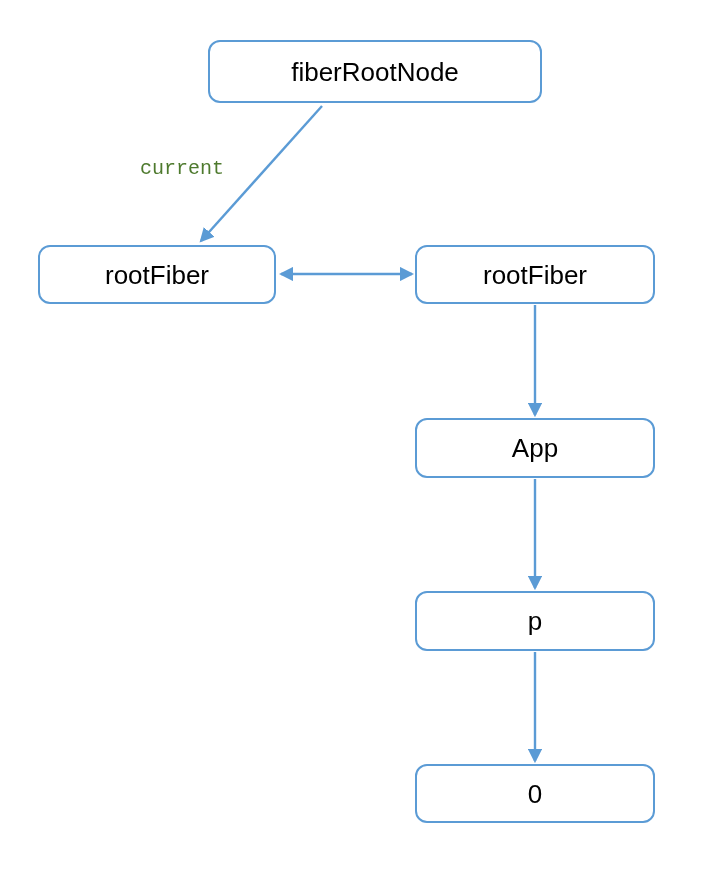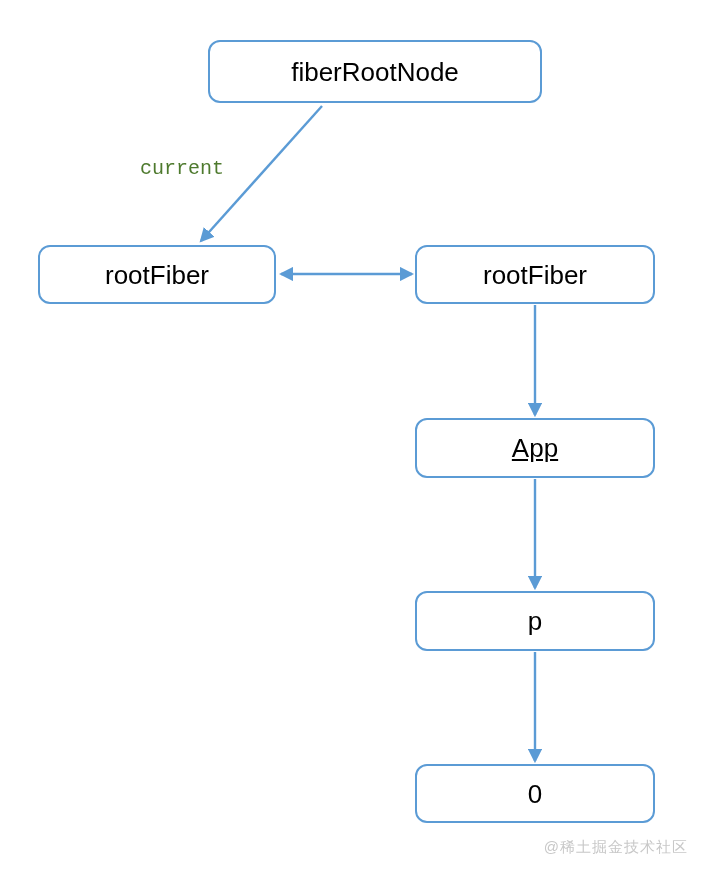--- a/index.html
+++ b/index.html
@@ -60,21 +60,21 @@
     font-size: 15px;
     font-family: "Liberation Sans", sans-serif;
     white-space: nowrap;
     letter-spacing: 1px;
   }
 
   
   #node-fiberrootnode { left: 208px; top: 40px;  width: 334px; height: 63px; }
   #node-rootfiber-current { left: 38px;  top: 245px; width: 238px; height: 59px; }
   #node-rootfiber-alternate { left: 415px; top: 245px; width: 240px; height: 59px; }
-  #node-app { left: 415px; top: 418px; width: 240px; height: 60px; text-decoration: underline; }
+  #node-app { left: 415px; top: 418px; width: 240px; height: 60px; }
   #node-p   { left: 415px; top: 591px; width: 240px; height: 60px; }
   #node-zero{ left: 415px; top: 764px; width: 240px; height: 59px; }
 
   
   #label-current   { left: 140px; top: 159px; }
   #label-alternate { left: 283px; top: 217px; }
 </style>
 </head>
 <body>
 
@@ -121,15 +121,14 @@
     <span class="node-label">p</span>
   </div>
 
   <div class="node" id="node-zero">
     <span class="node-label">0</span>
   </div>
 
   <div class="edge-label" id="label-current">current</div>
 
 
-  <div id="watermark">@稀土掘金技术社区</div>
 
 </div>
 
 </body></html>

